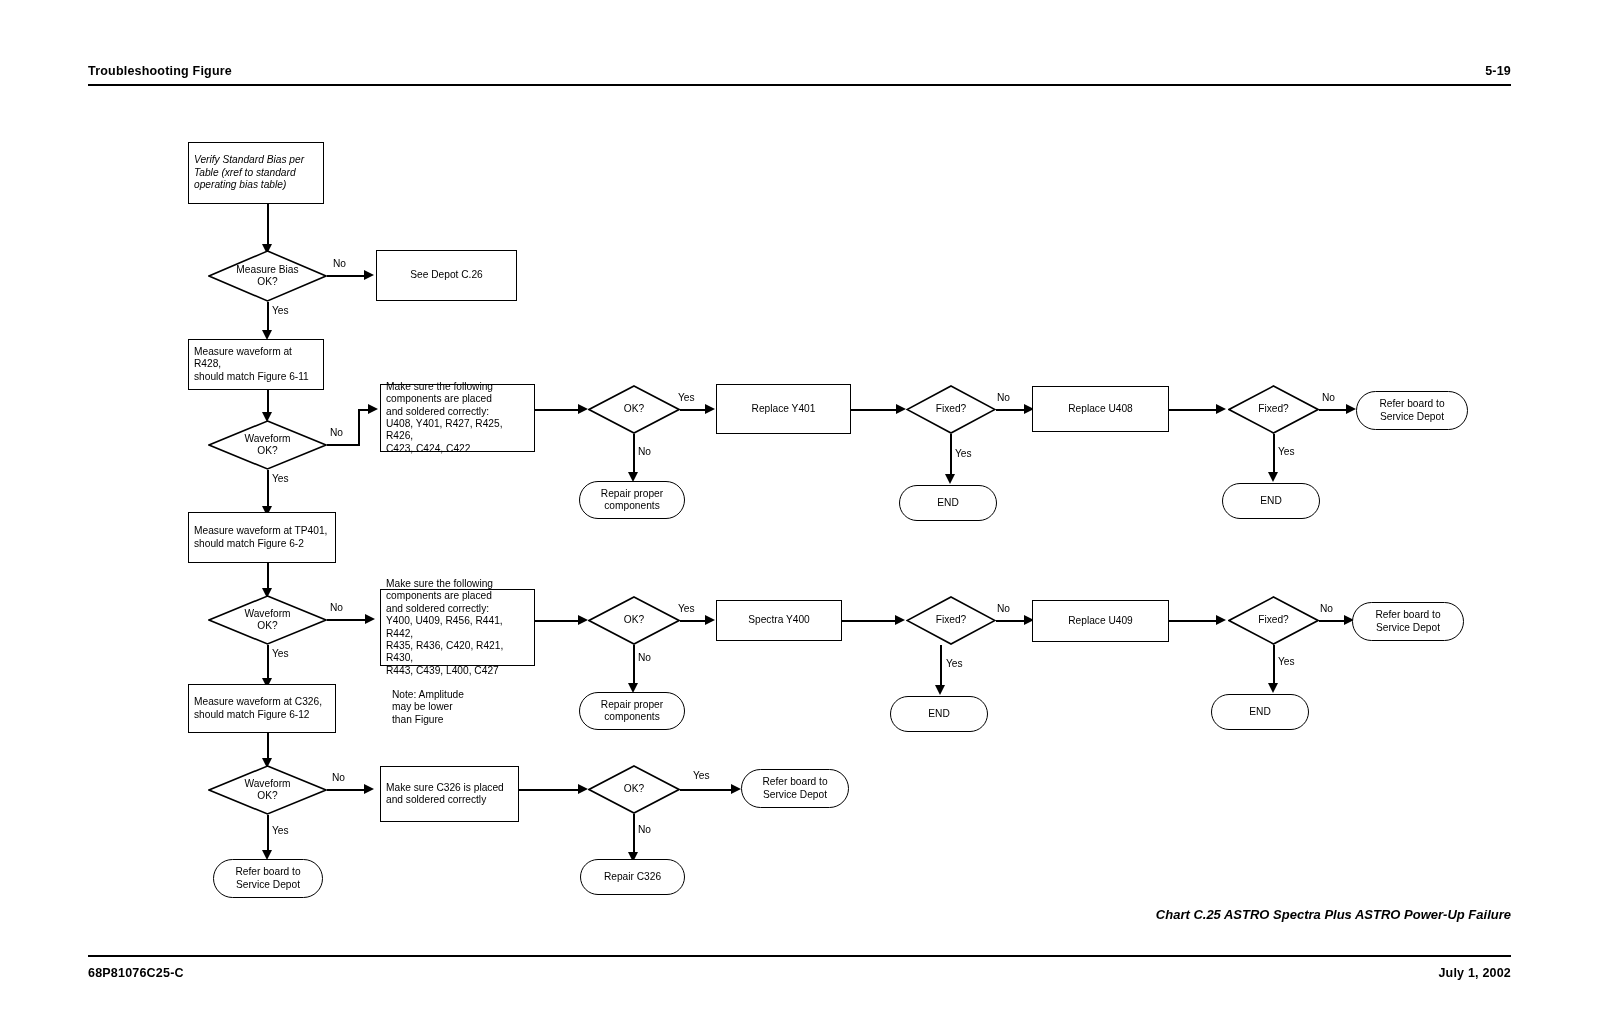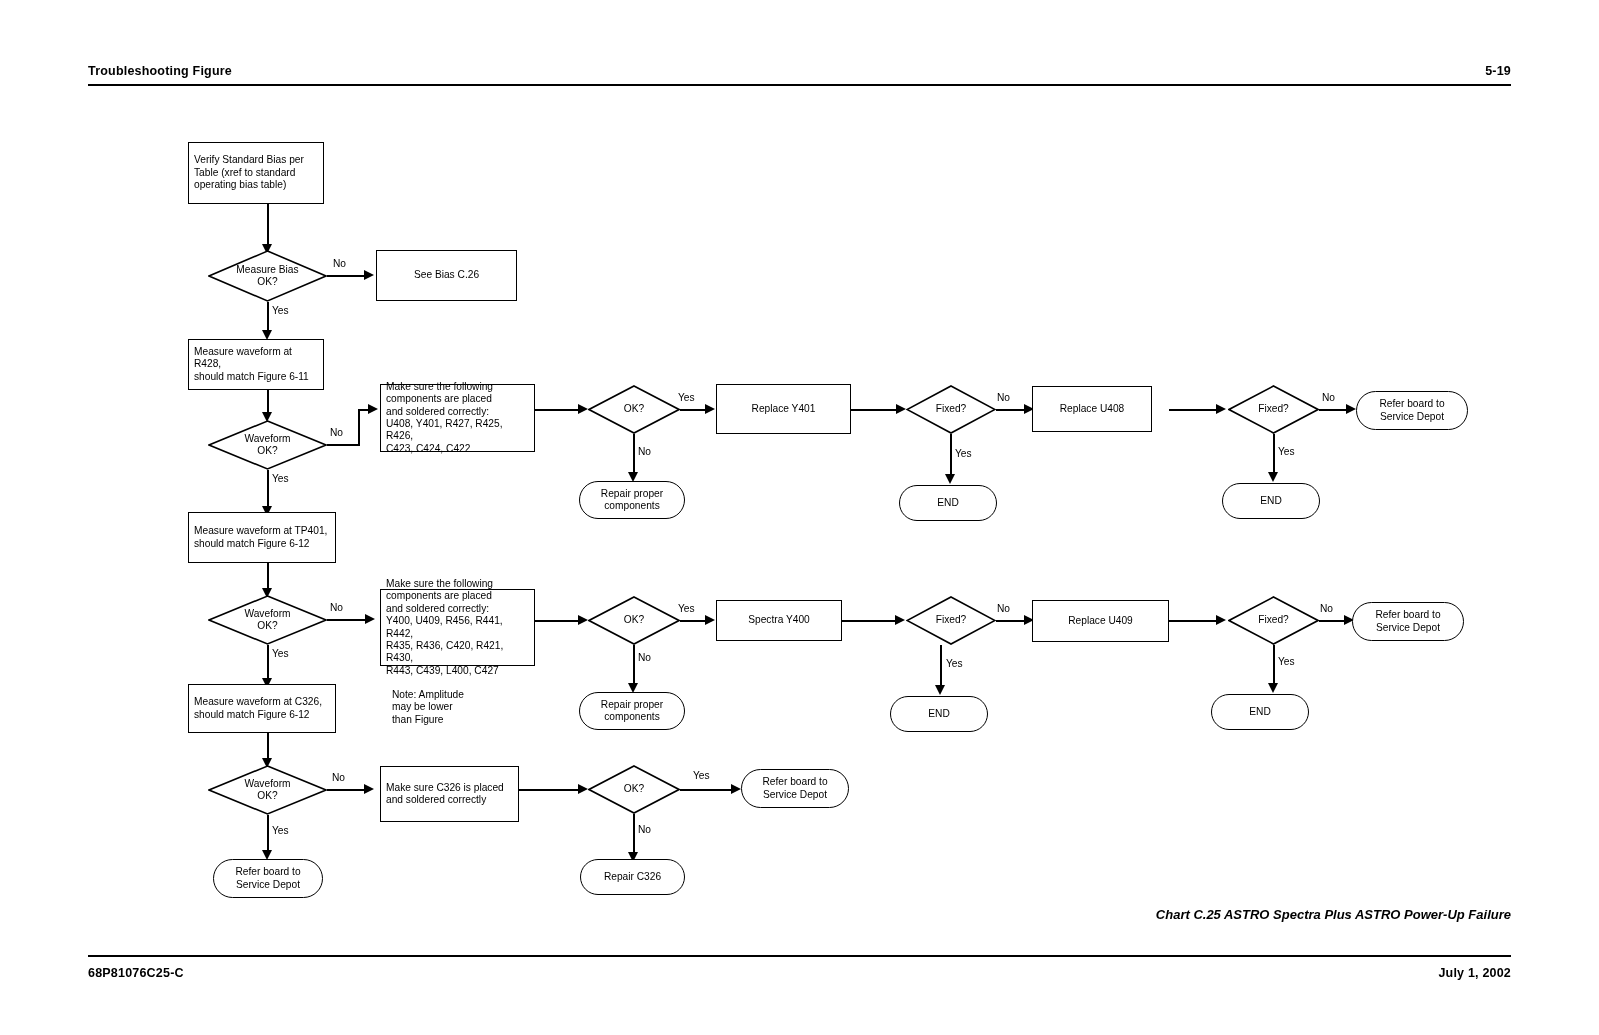--- a/index.html
+++ b/index.html
@@ -70,21 +70,21 @@
 <body>
 
 <div class="page">
 
   <div class="hdr-text" id="hdr-title">Troubleshooting Figure</div>
   <div class="hdr-text" id="hdr-page">5-19</div>
   <div id="hdr-rule"></div>
 
   <div id="flow">
 
-    <div class="node box left" style="left:188px;top:142px;width:136px;height:62px;">
+    <div class="node box left" style="left:188px;top:142px;width:136px;height:62px;font-style:italic;">
       <span class="mlt" style="white-space: pre-line;">Verify Standard Bias per
 Table (xref to standard operating bias table)</span>
     </div>
     <div class="ln lv" style="left:267px;top:204px;height:44px;"></div>
     <div class="ar down" style="left:262px;top:244px;"></div>
 
     <div class="node dia" style="left:208px;top:250px;width:119px;height:52px;">
       <svg class="shape" viewBox="0 0 119 52" preserveAspectRatio="none">
         <polygon points="59.5,1 118,26 59.5,51 1,26" fill="#fff" stroke="#000" stroke-width="1.6"></polygon>
       </svg>
@@ -96,21 +96,21 @@
 
     <div class="ln lh" style="left:327px;top:275px;width:42px;"></div>
     <div class="ar right" style="left:364px;top:270px;"></div>
     <div class="elabel" style="left:333px;top:258px;">No</div>
 
     <div class="ln lv" style="left:267px;top:302px;height:34px;"></div>
     <div class="ar down" style="left:262px;top:330px;"></div>
     <div class="elabel" style="left:272px;top:305px;">Yes</div>
 
     <div class="node box center" style="left:376px;top:250px;width:141px;height:51px;">
-      <span class="mlt" style="white-space: pre-line;">See Bias C.26</span>
+      <span class="mlt" style="white-space: pre-line;">See Depot C.26</span>
     </div>
 
     <div class="node box left" style="left:188px;top:339px;width:136px;height:51px;">
       <span class="mlt" style="white-space: pre-line;">Measure waveform at R428,
 should match Figure 6-11</span>
     </div>
     <div class="ln lv" style="left:267px;top:390px;height:28px;"></div>
     <div class="ar down" style="left:262px;top:412px;"></div>
 
     <div class="node dia" style="left:208px;top:420px;width:119px;height:50px;">
@@ -183,21 +183,21 @@
     <div class="ar down" style="left:945px;top:474px;"></div>
     <div class="elabel" style="left:955px;top:448px;">Yes</div>
     <div class="ln lh" style="left:996px;top:409px;width:33px;"></div>
     <div class="ar right" style="left:1024px;top:404px;"></div>
     <div class="elabel" style="left:997px;top:392px;">No</div>
 
     <div class="node term" style="left:899px;top:485px;width:98px;height:36px;">
       <span class="mlt" style="white-space: pre-line;">END</span>
     </div>
 
-    <div class="node box center" style="left:1032px;top:386px;width:120px;height:46px;">
+    <div class="node box center" style="left:1032px;top:386px;width:137px;height:46px;">
       <span class="mlt" style="white-space: pre-line;">Replace U408</span>
     </div>
     <div class="ln lh" style="left:1169px;top:409px;width:52px;"></div>
     <div class="ar right" style="left:1216px;top:404px;"></div>
 
     <div class="node dia" style="left:1228px;top:385px;width:91px;height:49px;">
       <svg class="shape" viewBox="0 0 91 49" preserveAspectRatio="none">
         <polygon points="45.5,1 90,24.5 45.5,48 1,24.5" fill="#fff" stroke="#000" stroke-width="1.6"></polygon>
       </svg>
       <div class="lbl">
@@ -215,21 +215,21 @@
       <span class="mlt" style="white-space: pre-line;">END</span>
     </div>
 
     <div class="node term" style="left:1356px;top:391px;width:112px;height:39px;">
       <span class="mlt" style="white-space: pre-line;">Refer board to
 Service Depot</span>
     </div>
 
     <div class="node box left" style="left:188px;top:512px;width:148px;height:51px;">
       <span class="mlt" style="white-space: pre-line;">Measure waveform at TP401,
-should match Figure 6-12</span>
+should match Figure 6-2</span>
     </div>
     <div class="ln lv" style="left:267px;top:563px;height:30px;"></div>
     <div class="ar down" style="left:262px;top:588px;"></div>
 
     <div class="node dia" style="left:208px;top:595px;width:119px;height:50px;">
       <svg class="shape" viewBox="0 0 119 50" preserveAspectRatio="none">
         <polygon points="59.5,1 118,25 59.5,49 1,25" fill="#fff" stroke="#000" stroke-width="1.6"></polygon>
       </svg>
       <div class="lbl">
           <span class="mlt" style="white-space: pre-line;">Waveform

